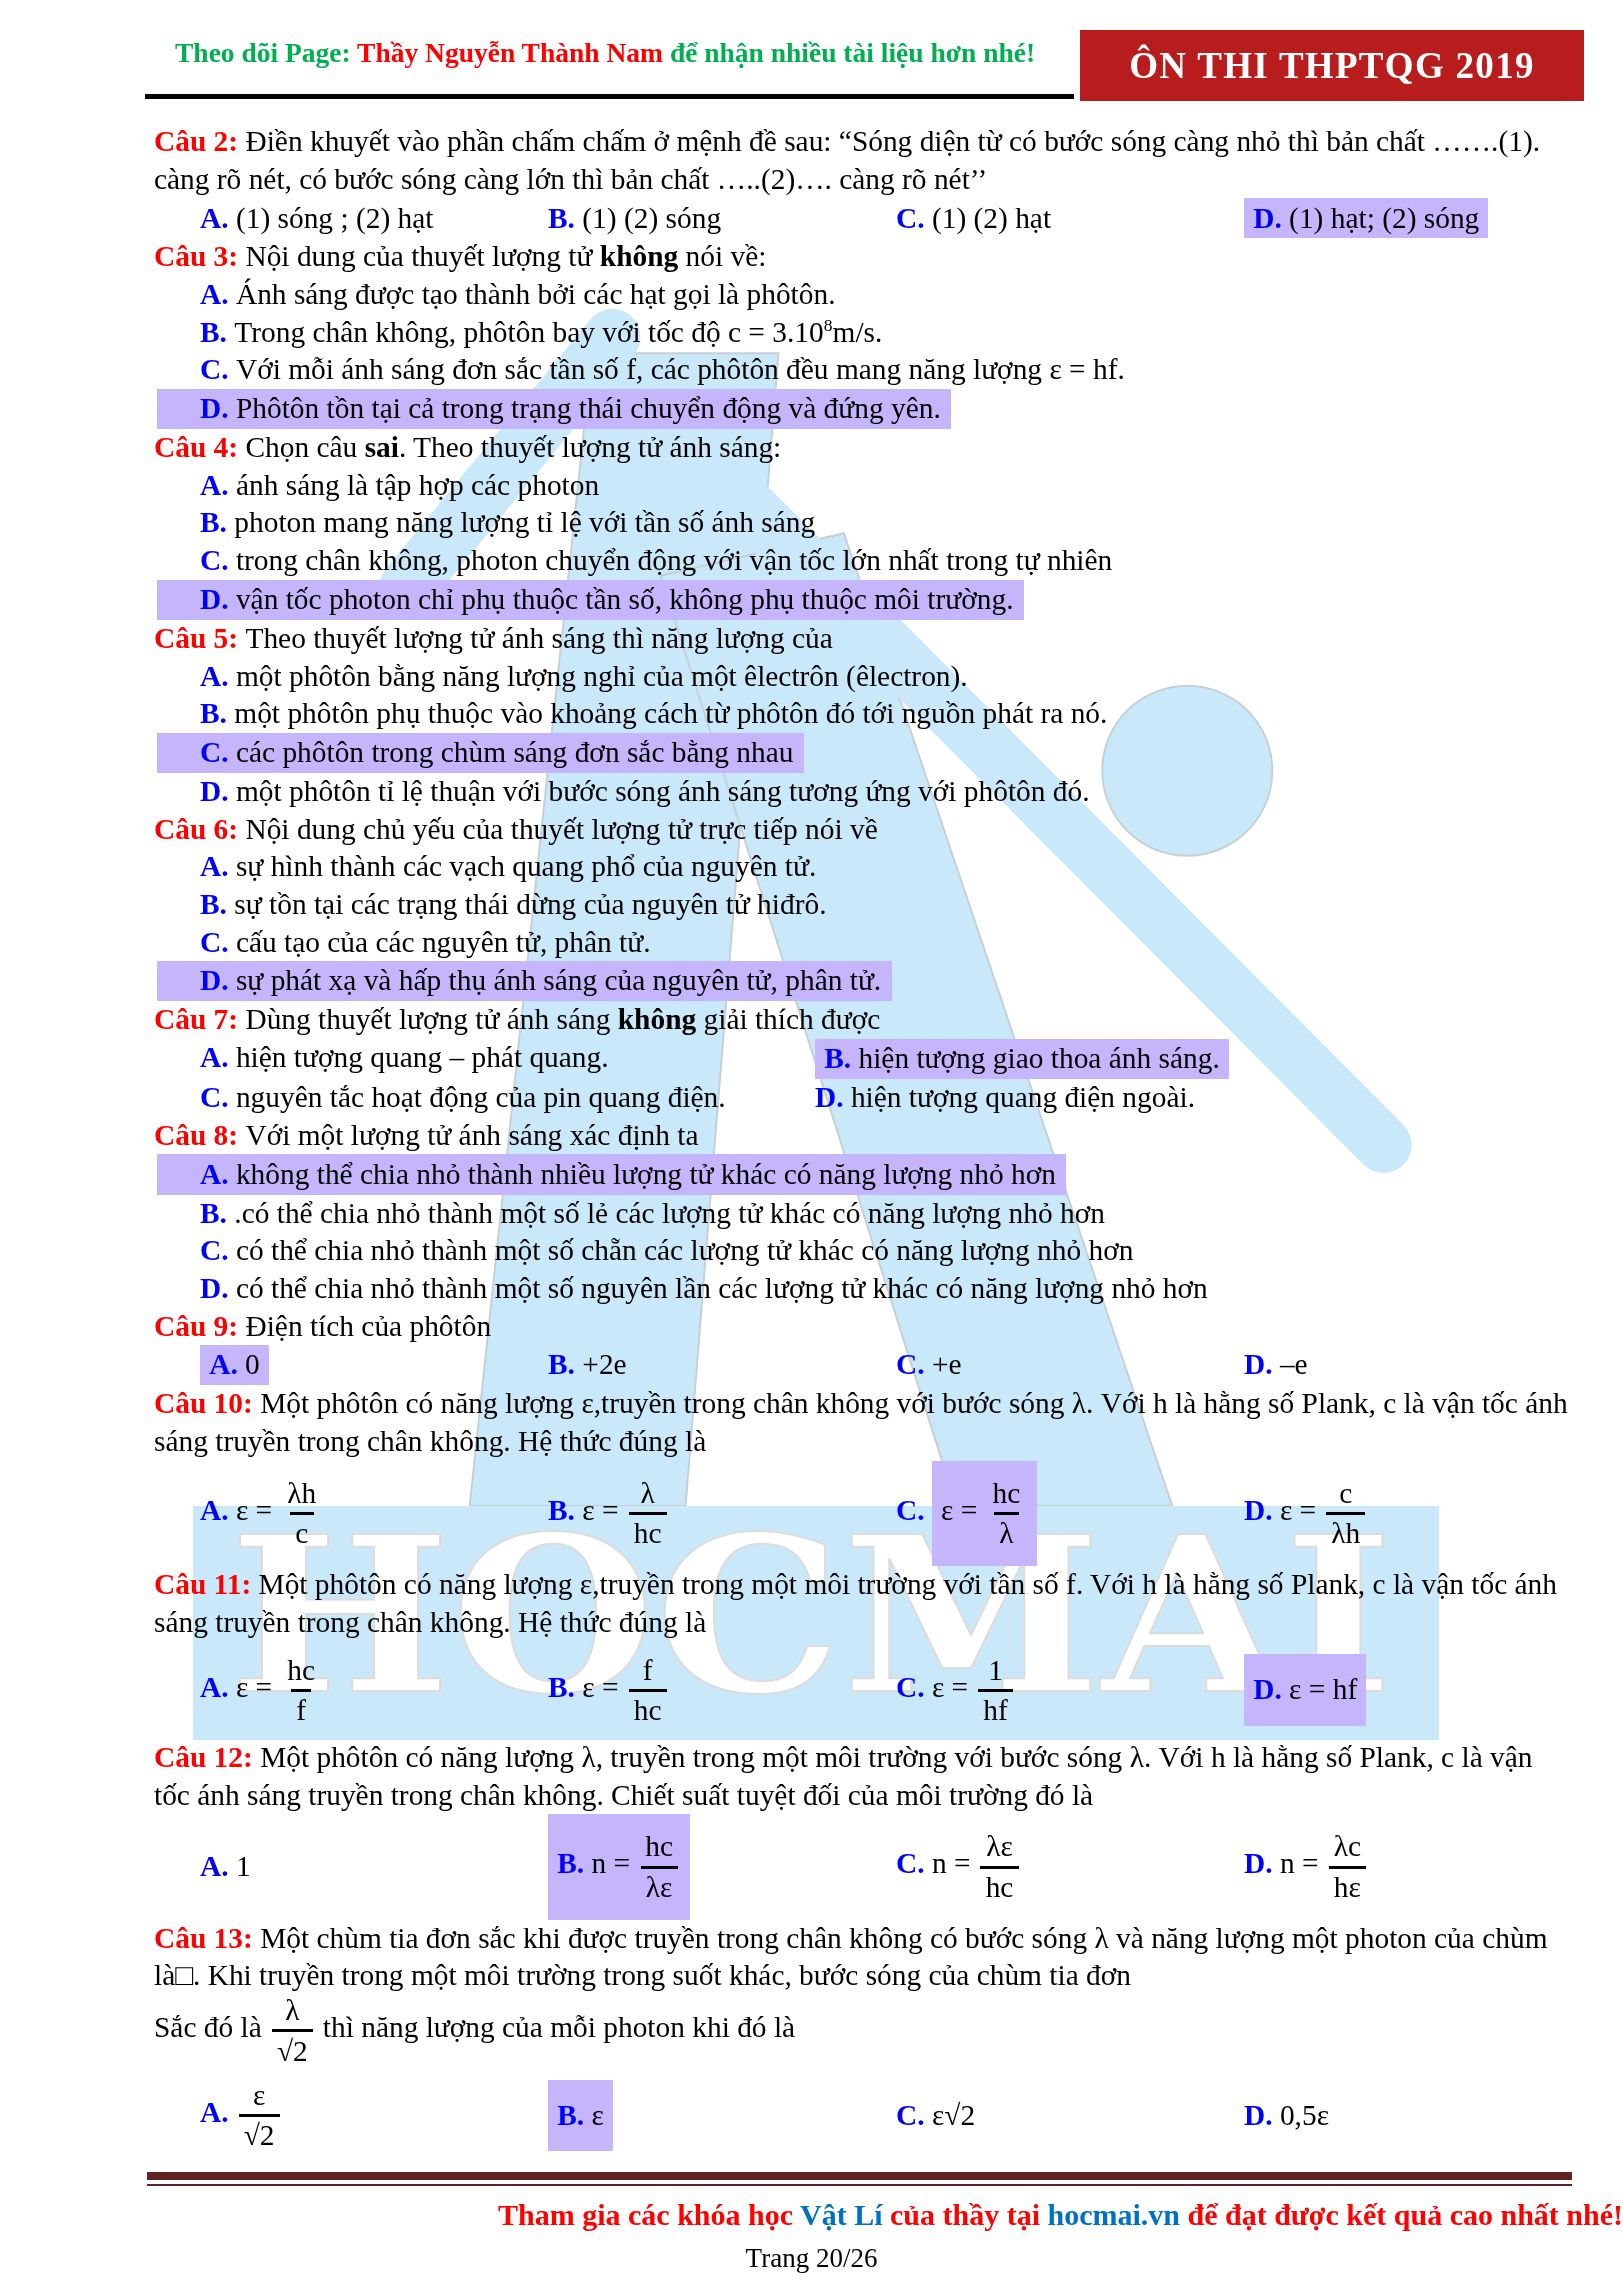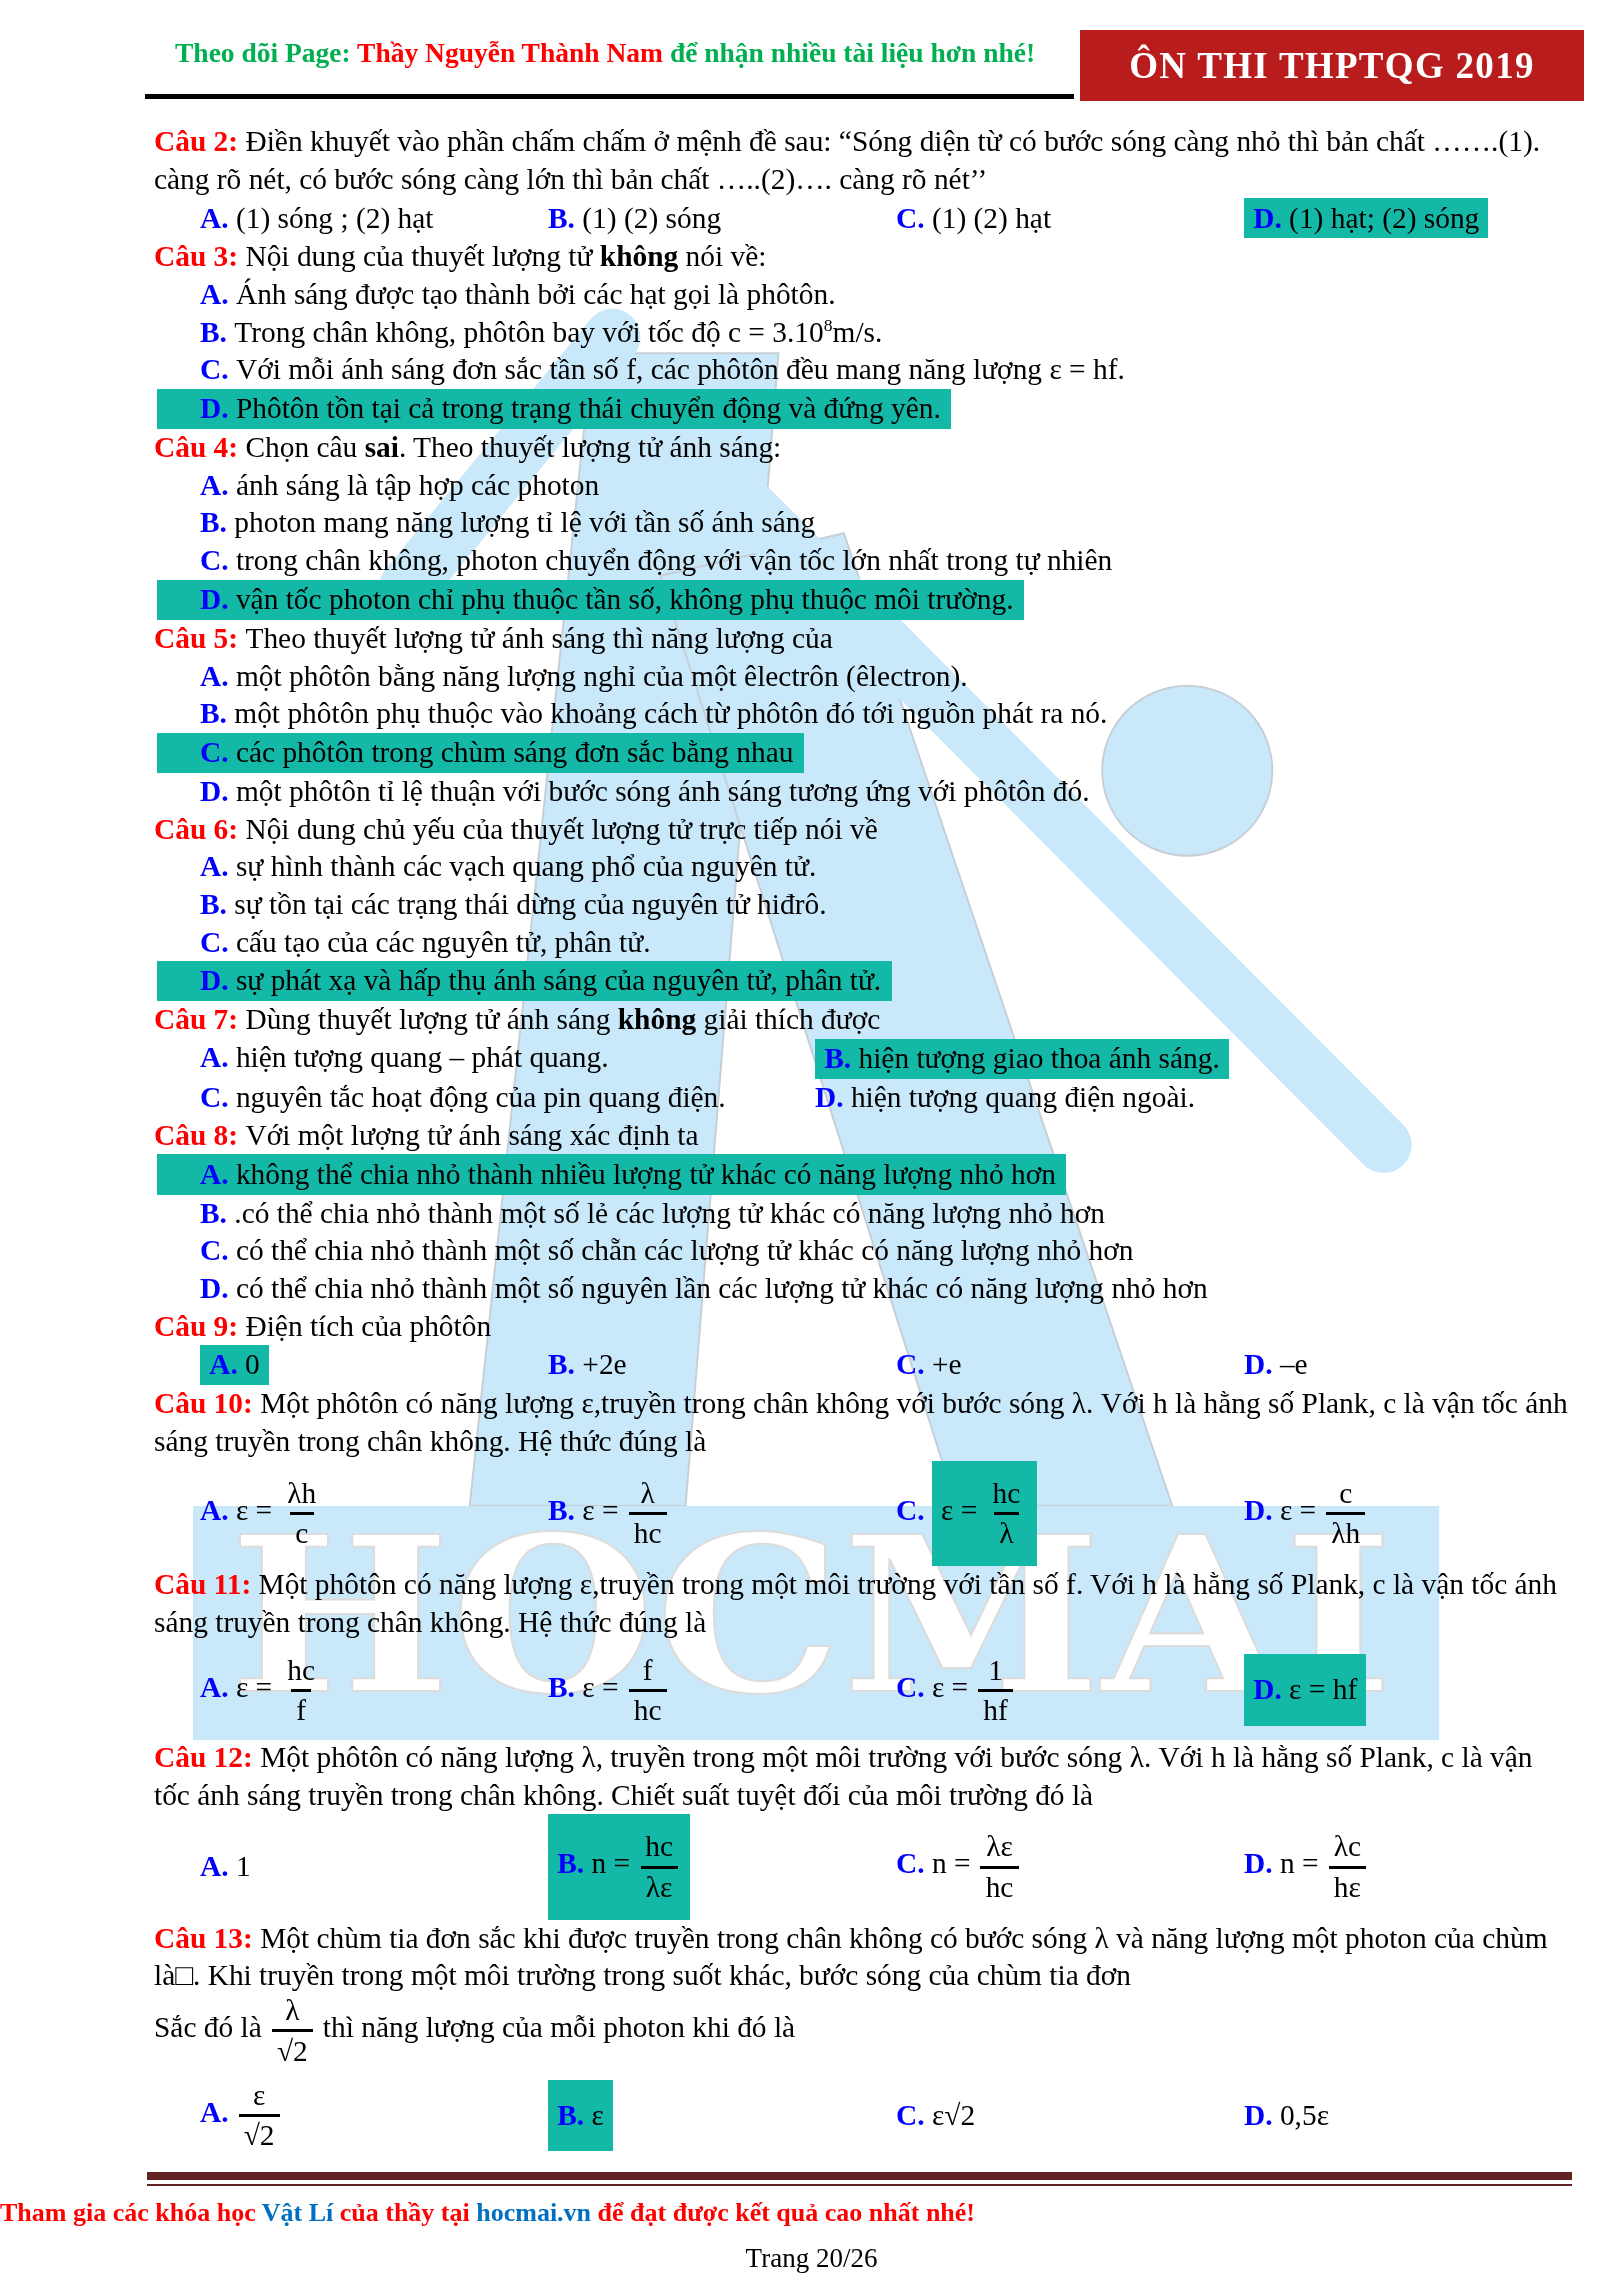--- a/index.html
+++ b/index.html
@@ -21,37 +21,37 @@
 
   
   main{position:absolute;left:154px;top:123px;width:1421px;z-index:1;font-size:29.4px;line-height:1.28;}
   .q p{margin:0;}
   .qlabel{color:#FF0000;font-weight:bold;}
   .b{font-weight:bold;}
   sup{font-size:60%;vertical-align:super;line-height:0;}
   .key{color:#0000FF;font-weight:bold;}
   .opt-stack{margin-left:46px;}
   .opt-box{display:inline-block;}
-  .opt-box.hl{background:#14b8a6;margin-left:-43px;padding:1.3px 10.5px 1.3px 43px;}
+  .opt-box.hl{background:#c4b5fd;margin-left:-43px;padding:1.3px 10.5px 1.3px 43px;}
   .row4{display:grid;grid-template-columns:308px 308px 308px auto;margin-left:46px;align-items:center;gap:40px;}
   .grid2{display:grid;grid-template-columns:615px auto;margin-left:46px;}
   .row4 .opt-box.hl, .grid2 .opt-box.hl{margin-left:0;padding:1.3px 9.2px;}
   .row4.tall{min-height:98px;}
   .row4.tall .opt-box.hl{padding:17px 9.2px;}
   .frac{display:inline-flex;flex-direction:column;align-items:center;vertical-align:middle;
         line-height:1.05;text-align:center;margin:0 2.6px;justify-content:space-between;}
   .frac .num{display:block;padding:0 5.2px 3.3px;}
   .frac .den{display:block;border-top:3.3px solid #000;padding:3.3px 5.2px 0;}
 
   
   footer{position:absolute;left:0;top:2172px;width:100%;z-index:2;}
   .ft-rule{position:absolute;left:147px;top:0;width:1425px;height:3.9px;
            border-top:8.5px solid #622423;border-bottom:2.6px solid #622423;}
-  .ft-line{position:absolute;left:0;top:26px;width:100%;text-align:left;
-           font-size:26px;font-weight:bold;white-space:nowrap;}
+  .ft-line{position:absolute;left:0;top:26px;width:100%;text-align:right;
+           font-size:30px;font-weight:bold;white-space:nowrap;}
   .ft-line .red{color:#FF0000;}
   .ft-line .blue{color:#0070C0;}
   .ft-page{position:absolute;left:0;top:71px;width:100%;text-align:center;font-size:27px;}
 </style>
 </head>
 <body>
 
 <div class="page">
 
   <svg class="wm" width="1623" height="2295" viewBox="0 0 2481 3508">

